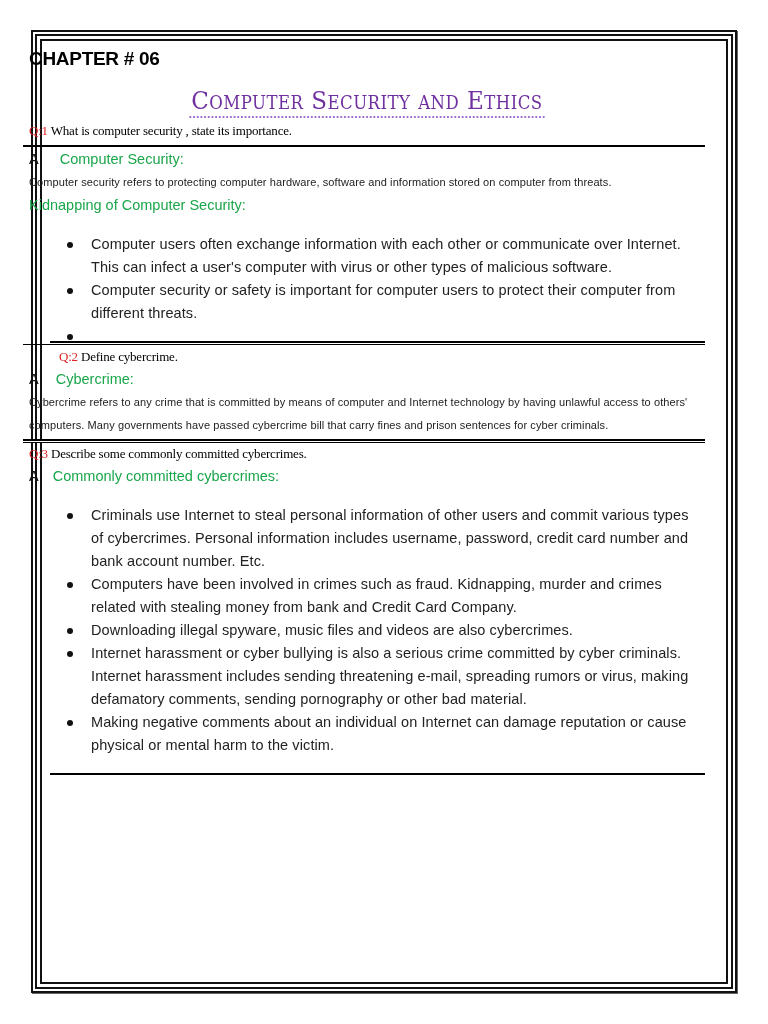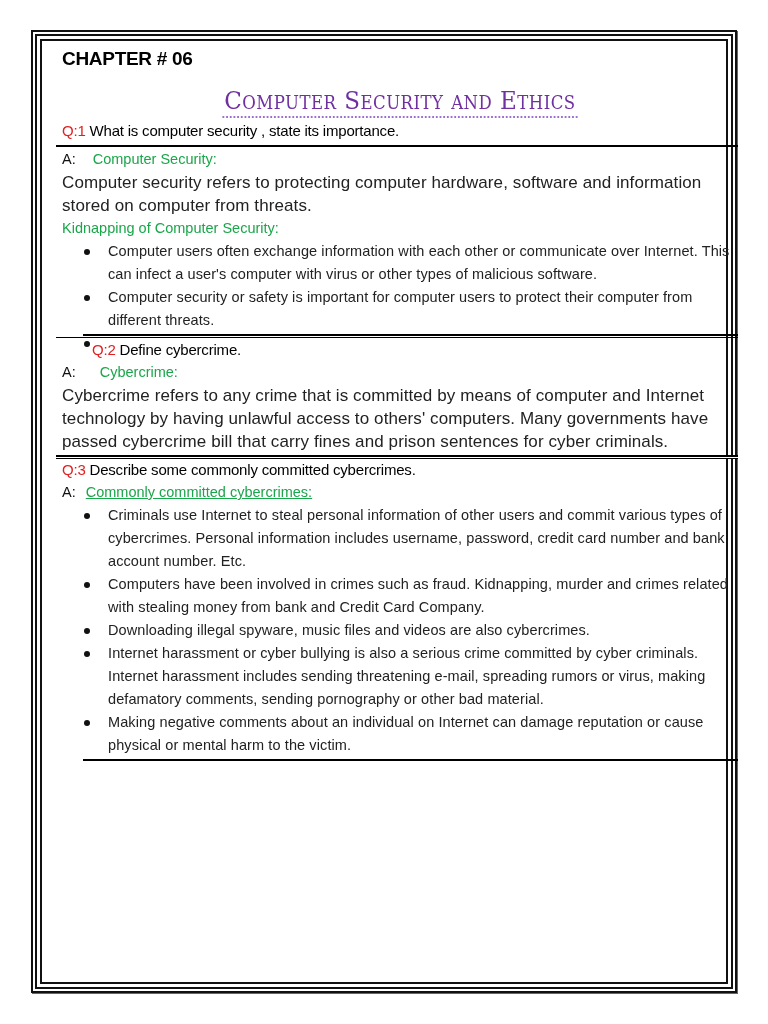--- a/index.html
+++ b/index.html
@@ -32,21 +32,21 @@
     }
     .frame-inner {
       position: absolute;
       left: 3px; top: 3px; right: 3px; bottom: 3px;
       border: 2px solid #111;
       box-sizing: border-box;
       background: #fff;
     }
     .content {
       position: absolute;
-      left: 62px;
+      left: 29px;
       top: 44px;
       width: 676px;
     }
     .chapter {
       font-family: "Liberation Sans", sans-serif;
       font-weight: bold;
       font-size: 19px;
       letter-spacing: -0.3px;
       color: #000;
       height: 30px;
@@ -64,24 +64,25 @@
       letter-spacing: 0.5px;
       font-variant: small-caps;
       color: #7030a0;
       border-bottom: 2px dotted #9b6fd0;
       padding: 0 2px 0 2px;
       line-height: 30px;
       transform: scaleX(0.92);
       transform-origin: center;
     }
     .q {
-      font-size: 15px;
+      font-size: 13px;
       line-height: 22px;
       letter-spacing: -0.2px;
       color: #000;
+      font-family: Liberation Serif, serif;
     }
     .q-num { color: #e02020; }
     .rule {
       height: 2px;
       background: #000;
     }
     .rule-full { margin-left: -6px; width: 682px; }
     .rule-indent { margin-left: 21px; width: 655px; }
     .rule-double {
       margin-left: -6px;
@@ -93,28 +94,28 @@
       box-sizing: border-box;
     }
     .a-line {
       font-size: 14.5px;
       line-height: 23px;
       color: #222;
     }
     .a-prefix { color: #111; }
     .green { color: #1aa64a; }
     .para {
-      font-size: 17px;
+      font-size: 11px;
       line-height: 23px;
       color: #222;
       letter-spacing: 0.1px;
     }
     ul.bullets {
       list-style: none;
-      margin: 0;
+      margin: 16px;
       padding: 0;
     }
     ul.bullets li {
       position: relative;
       padding-left: 46px;
       font-size: 14.5px;
       line-height: 23px;
       color: #222;
       letter-spacing: 0.1px;
     }
@@ -166,34 +167,34 @@
   </section>
 
   <section>
     <div class="rule rule-full" style="height:1px;margin-top:1px;"></div>
     <div class="q" style="margin-top:1px;margin-left:30px;">
       <span class="q-num">Q:2</span>
       <span>Define cybercrime.</span>
     </div>
     <div class="a-line">
       <span class="a-prefix">A:</span>
-      <span class="green" style="margin-left:20px;">Cybercrime:</span>
+      <span class="green" style="margin-left:9px;">Cybercrime:</span>
     </div>
     <div class="para">Cybercrime refers to any crime that is committed by means of computer and Internet technology by having unlawful access to others' computers. Many governments have passed cybercrime bill that carry fines and prison sentences for cyber criminals.</div>
     <div class="rule-double" style="margin-top:2px;"></div>
   </section>
 
   <section>
     <div class="q">
       <span class="q-num">Q:3</span>
       <span>Describe some commonly committed cybercrimes.</span>
     </div>
     <div class="a-line">
       <span class="a-prefix">A:</span>
-      <span class="green" style="margin-left:6px;text-decoration:underline;">Commonly committed cybercrimes:</span>
+      <span class="green" style="margin-left:6px;">Commonly committed cybercrimes:</span>
     </div>
     <ul class="bullets">
       <li><span class="dot"></span><span>Criminals use Internet to steal personal information of other users and commit various types of cybercrimes. Personal information includes username, password, credit card number and bank account number. Etc.</span></li>
       <li><span class="dot"></span><span>Computers have been involved in crimes such as fraud. Kidnapping, murder and crimes related with stealing money from bank and Credit Card Company.</span></li>
       <li><span class="dot"></span><span>Downloading illegal spyware, music files and videos are also cybercrimes.</span></li>
       <li><span class="dot"></span><span>Internet harassment or cyber bullying is also a serious crime committed by cyber criminals. Internet harassment includes sending threatening e-mail, spreading rumors or virus, making defamatory comments, sending pornography or other bad material.</span></li>
       <li><span class="dot"></span><span>Making negative comments about an individual on Internet can damage reputation or cause physical or mental harm to the victim.</span></li>
     </ul>
     <div class="rule rule-indent" style="margin-top:2px;"></div>
   </section>

